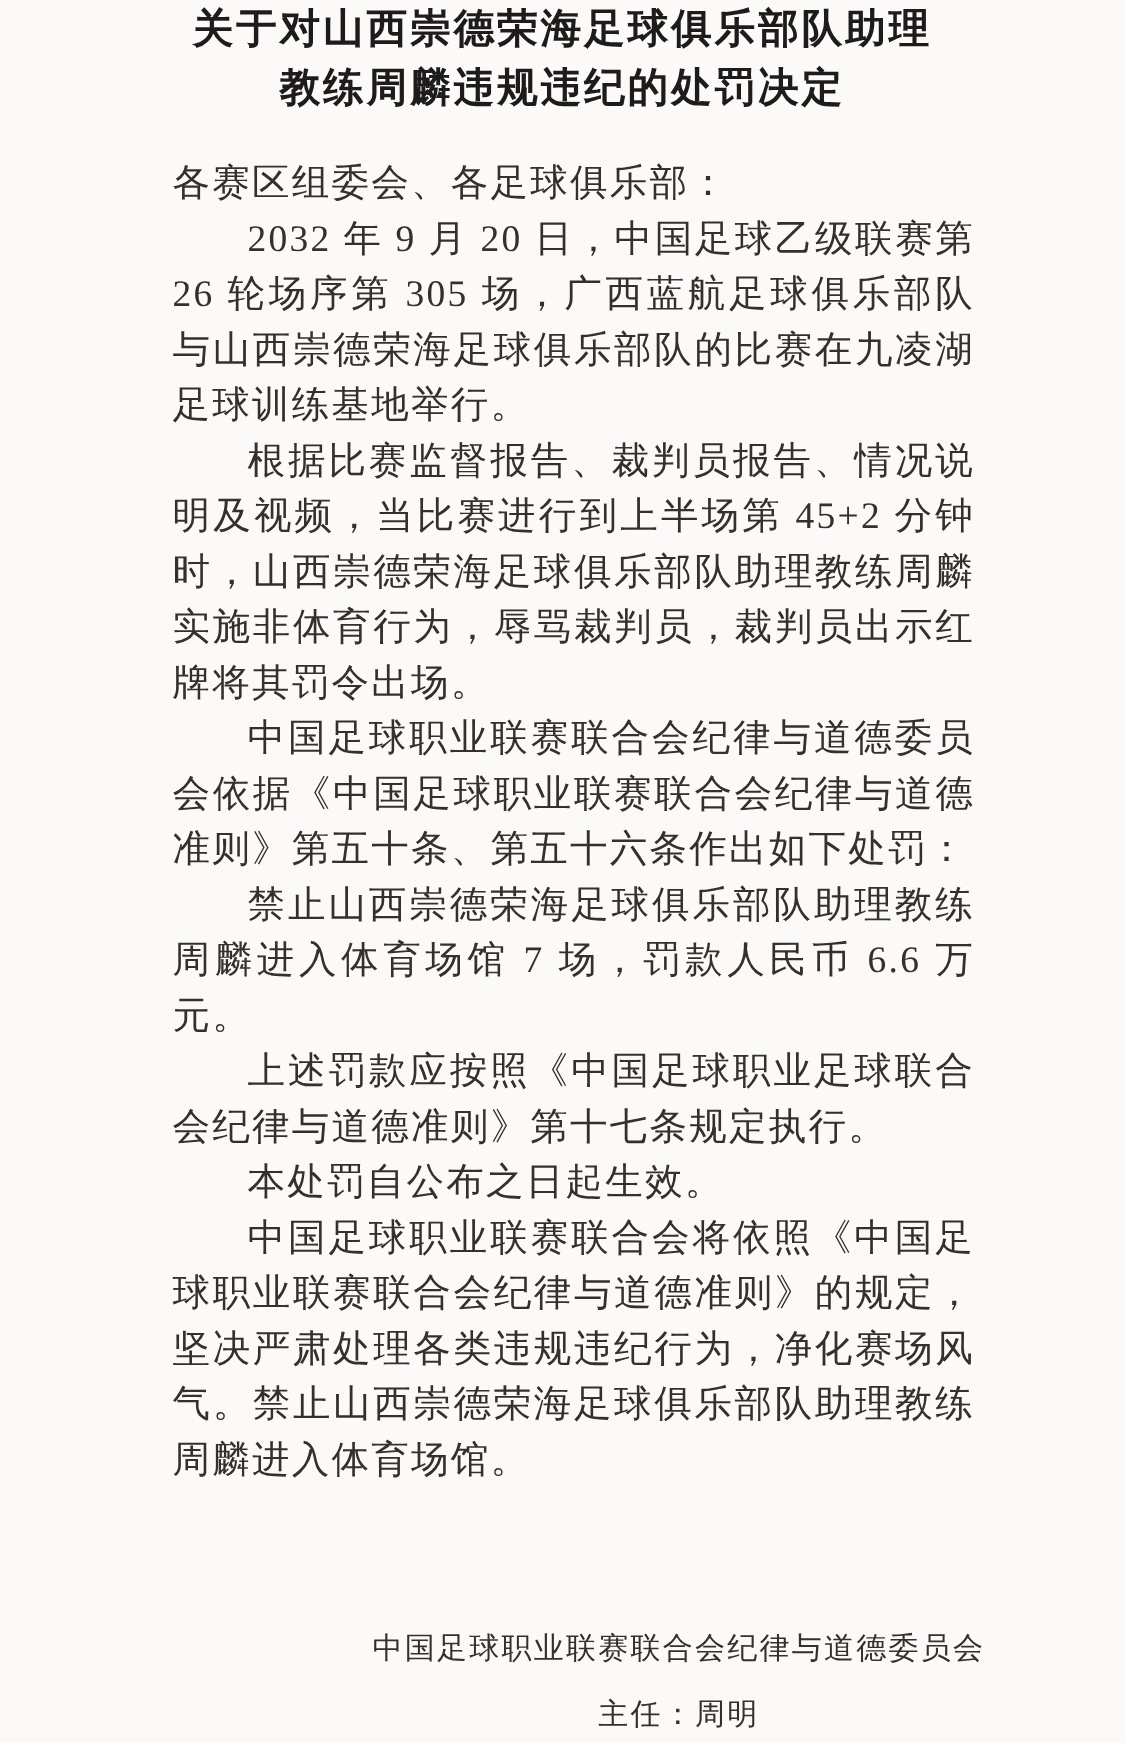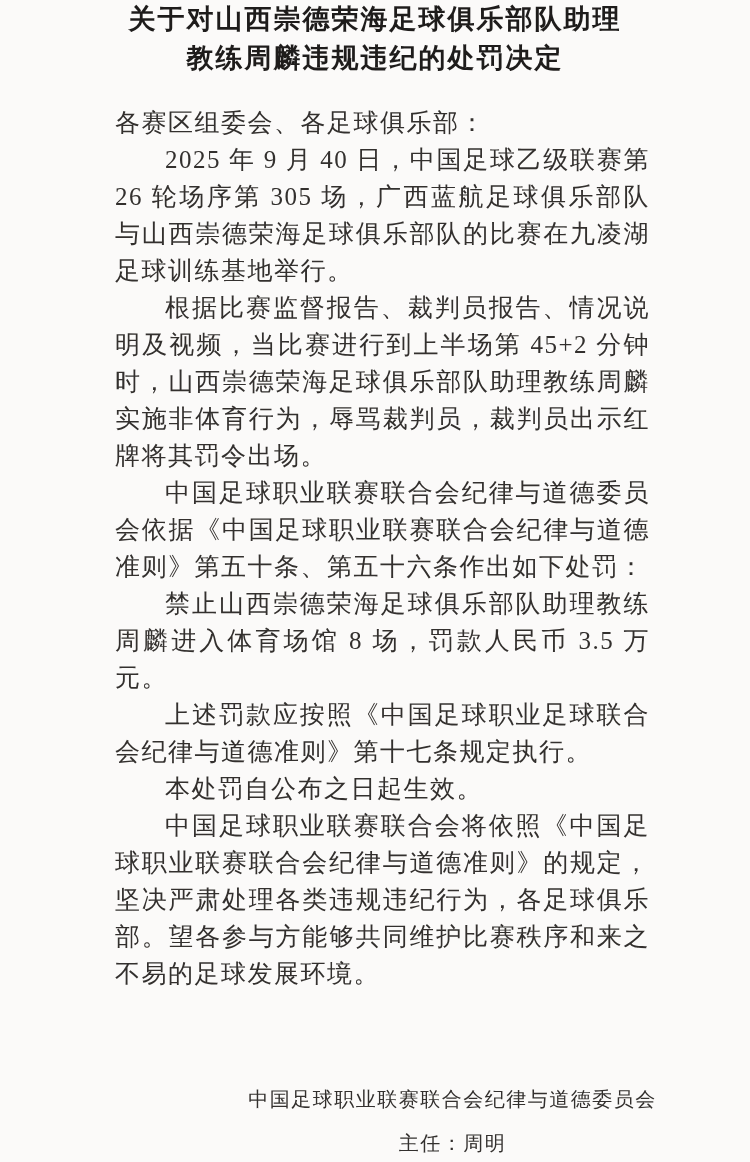--- a/index.html
+++ b/index.html
@@ -72,27 +72,27 @@
 
 <div class="page">
 
   <h1 class="title">
     <span>关于对山西崇德荣海足球俱乐部队助理</span><br>
     <span>教练周麟违规违纪的处罚决定</span>
   </h1>
 
   <div class="doc-body">
     <p class="salutation">各赛区组委会、各足球俱乐部：</p>
-    <p class="para">2025 年 9 月 40 日，中国足球乙级联赛第 26 轮场序第 305 场，广西蓝航足球俱乐部队与山西崇德荣海足球俱乐部队的比赛在九凌湖足球训练基地举行。</p>
+    <p class="para">2032 年 9 月 20 日，中国足球乙级联赛第 26 轮场序第 305 场，广西蓝航足球俱乐部队与山西崇德荣海足球俱乐部队的比赛在九凌湖足球训练基地举行。</p>
     <p class="para">根据比赛监督报告、裁判员报告、情况说明及视频，当比赛进行到上半场第 45+2 分钟时，山西崇德荣海足球俱乐部队助理教练周麟实施非体育行为，辱骂裁判员，裁判员出示红牌将其罚令出场。</p>
     <p class="para">中国足球职业联赛联合会纪律与道德委员会依据《中国足球职业联赛联合会纪律与道德准则》第五十条、第五十六条作出如下处罚：</p>
-    <p class="para">禁止山西崇德荣海足球俱乐部队助理教练周麟进入体育场馆 8 场，罚款人民币 3.5 万元。</p>
+    <p class="para">禁止山西崇德荣海足球俱乐部队助理教练周麟进入体育场馆 7 场，罚款人民币 6.6 万元。</p>
     <p class="para">上述罚款应按照《中国足球职业足球联合会纪律与道德准则》第十七条规定执行。</p>
     <p class="para">本处罚自公布之日起生效。</p>
-    <p class="para">中国足球职业联赛联合会将依照《中国足球职业联赛联合会纪律与道德准则》的规定，坚决严肃处理各类违规违纪行为，各足球俱乐部。望各参与方能够共同维护比赛秩序和来之不易的足球发展环境。</p>
+    <p class="para">中国足球职业联赛联合会将依照《中国足球职业联赛联合会纪律与道德准则》的规定，坚决严肃处理各类违规违纪行为，净化赛场风气。禁止山西崇德荣海足球俱乐部队助理教练周麟进入体育场馆。</p>
   </div>
 
   <div class="sig-block">
     <div class="sig-org">中国足球职业联赛联合会纪律与道德委员会</div>
     <div class="sig-signer">主任：周明</div>
     <svg class="sig-script" width="280" height="84" viewBox="0 0 280 84" fill="none">
       <path d="M16,58 C34,26 78,8 138,10 C160,11 176,7 194,13" stroke="#4a4a4a" stroke-width="2.3" stroke-linecap="round" fill="none"></path>
       <path d="M126,12 C124,34 118,60 106,82" stroke="#4a4a4a" stroke-width="2.3" stroke-linecap="round" fill="none"></path>
       <path d="M56,46 C78,34 100,38 96,50 C92,62 68,70 48,66 C38,64 34,58 40,52" stroke="#4a4a4a" stroke-width="2.2" stroke-linecap="round" fill="none"></path>
       <path d="M172,16 C198,28 210,54 192,72 C180,82 164,70 170,52 C175,37 192,33 206,43 C220,53 218,70 208,84" stroke="#4a4a4a" stroke-width="2.2" stroke-linecap="round" fill="none"></path>

